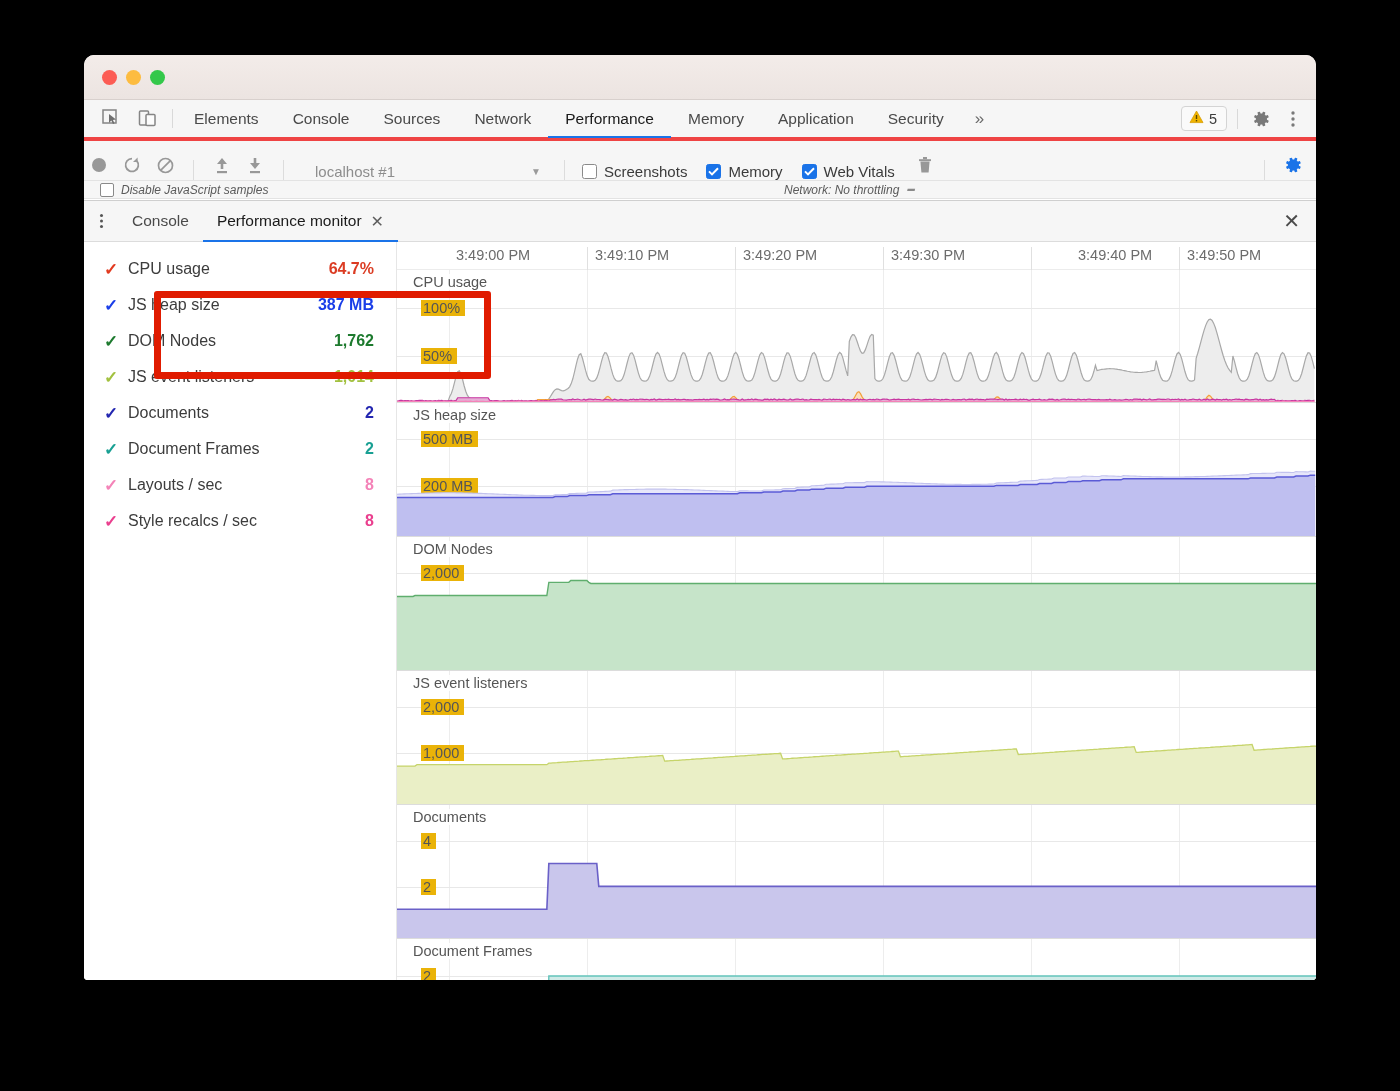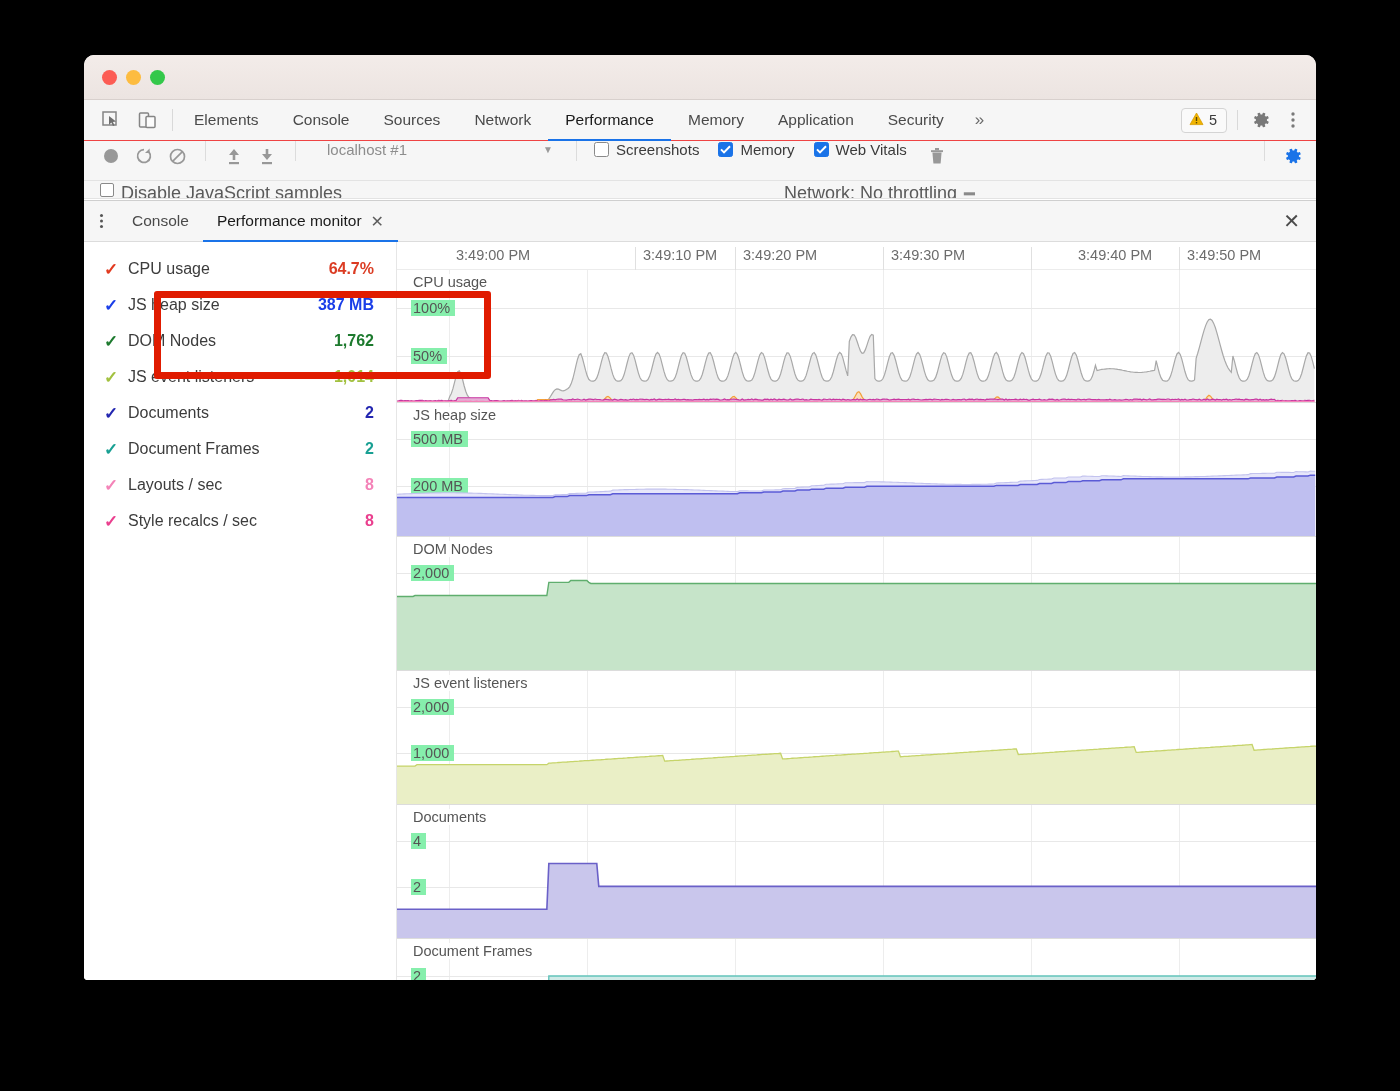--- a/index.html
+++ b/index.html
@@ -37,21 +37,21 @@
   #window-title {
     width: 100%; text-align: center;
     font-size: 18.5px; font-weight: bold; color: #2b2b2b;
     letter-spacing: 0.1px;
   }
 
   
   #tabstrip {
     height: 41px;
     background: #f6f6f6;
-    border-bottom: 1px solid #ef4444;
+    border-bottom: 4px solid #ef4444;
     display: flex; align-items: stretch;
     position: relative;
   }
   .tb-icons { display: flex; align-items: center; padding: 0 8px 0 14px; gap: 10px; }
   .tb-ico { width: 26px; height: 26px; display: flex; align-items: center; justify-content: center; opacity: .72; }
   .vdiv { width: 1px; background: #d9d9d9; margin: 9px 4px; }
   .maintabs { display: flex; align-items: stretch; }
   .mtab {
     display: flex; align-items: center;
     padding: 0 17px;
@@ -69,21 +69,21 @@
     display: flex; align-items: center; gap: 5px;
     border: 1px solid #d4d4d4; border-radius: 4px;
     padding: 3px 9px 3px 7px; background: #fafafa;
     font-size: 14.5px; color: #3c3c3c;
   }
 
   
   #perfbar {
     height: 40px; background: #f6f6f6;
     border-bottom: 1px solid #e3e3e3;
-    display: flex; align-items: flex-start; padding-left: 12px; gap: 3px;
+    display: flex; align-items: flex-end; padding-left: 0; gap: 3px;
   }
   .pico { width: 30px; height: 30px; display: flex; align-items: center; justify-content: center; opacity: .62; }
   #session-select {
     display: flex; align-items: center; justify-content: space-between;
     width: 246px; margin-left: 8px; padding: 0 10px;
     font-size: 15px; color: #8d8d8d;
   }
   .cbx-group { display: flex; align-items: center; gap: 7px; margin-left: 4px; }
   .cbx {
     width: 15px; height: 15px; border-radius: 2.5px;
@@ -96,23 +96,24 @@
   .pdiv { width: 1px; height: 20px; background: #dcdcdc; margin: 0 10px; }
 
   
   #perfbar2 {
     height: 18px; background: #f6f6f6;
     border-bottom: 1px solid #e3e3e3;
     position: relative; overflow: hidden;
   }
   #perfbar2 .ghost {
     position: absolute; top: 2px;
-    font-size: 18px; color: #5a5a5a;
-    display: flex; align-items: flex-start; gap: 7px;
+    font-size: 12px; color: #5a5a5a;
+    display: flex; align-items: flex-end; gap: 7px;
     white-space: nowrap;
+    font-style: italic;
   }
   #perfbar2 .gcbx {
     width: 14px; height: 14px; border-radius: 2px;
     border: 1.5px solid #8a8a8a; background: #fff;
   }
 
   
   #drawer {
     position: absolute; left: 0; right: 0; top: 145px; bottom: 0;
     background: #fff;
@@ -182,23 +183,23 @@
   .chart .ctitle {
     position: absolute; left: 14px; top: 4px;
     font-size: 14.5px; color: #555; z-index: 5;
     background: rgba(255,255,255,0.88); padding: 0 2px;
   }
   .chart .gtick {
     position: absolute; left: 0; right: 0;
     border-top: 1px solid #e8e8e8; z-index: 2;
   }
   .chart .gtick span {
-    position: absolute; left: 14px; top: -9px;
+    position: absolute; left: 24px; top: -9px;
     font-size: 14.5px; color: #555;
-    background: #86efac; padding: 0 5px 0 2px;
+    background: #eab308; padding: 0 5px 0 2px;
   }
   .chart svg { position: absolute; inset: 0; width: 100%; height: 100%; z-index: 3; }
   .vgrid {
     position: absolute; top: 0; bottom: 0; width: 1px;
     background: #ededed; z-index: 1;
   }
 
   
   #annot-box {
     position: absolute;
@@ -422,21 +423,21 @@
           <span class="metric-check" style="color:#ea3f8e">✓</span>
           <span class="metric-name">Style recalcs / sec</span>
           <span class="metric-val" style="color:#ea3f8e">8</span>
         </div>
       </div>
 
       <div id="charts">
 
         <div id="time-axis">
           <div class="tlabel" style="left:52px;">3:49:00 PM</div>
-          <div class="tlabel" style="left:190px;margin-left:48px;">3:49:10 PM</div>
+          <div class="tlabel" style="left:190px;">3:49:10 PM</div>
           <div class="tlabel" style="left:338px;">3:49:20 PM</div>
           <div class="tlabel" style="left:486px;">3:49:30 PM</div>
           <div class="tlabel" style="left:634px;padding-left:46px;">3:49:40 PM</div>
           <div class="tlabel" style="left:782px;">3:49:50 PM</div>
         </div>
 
         <div class="chart" id="chart-cpu" style="height:133px;">
           <div class="vgrid" style="left:52px"></div>
             <div class="vgrid" style="left:190px"></div>
           <div class="vgrid" style="left:338px"></div>

